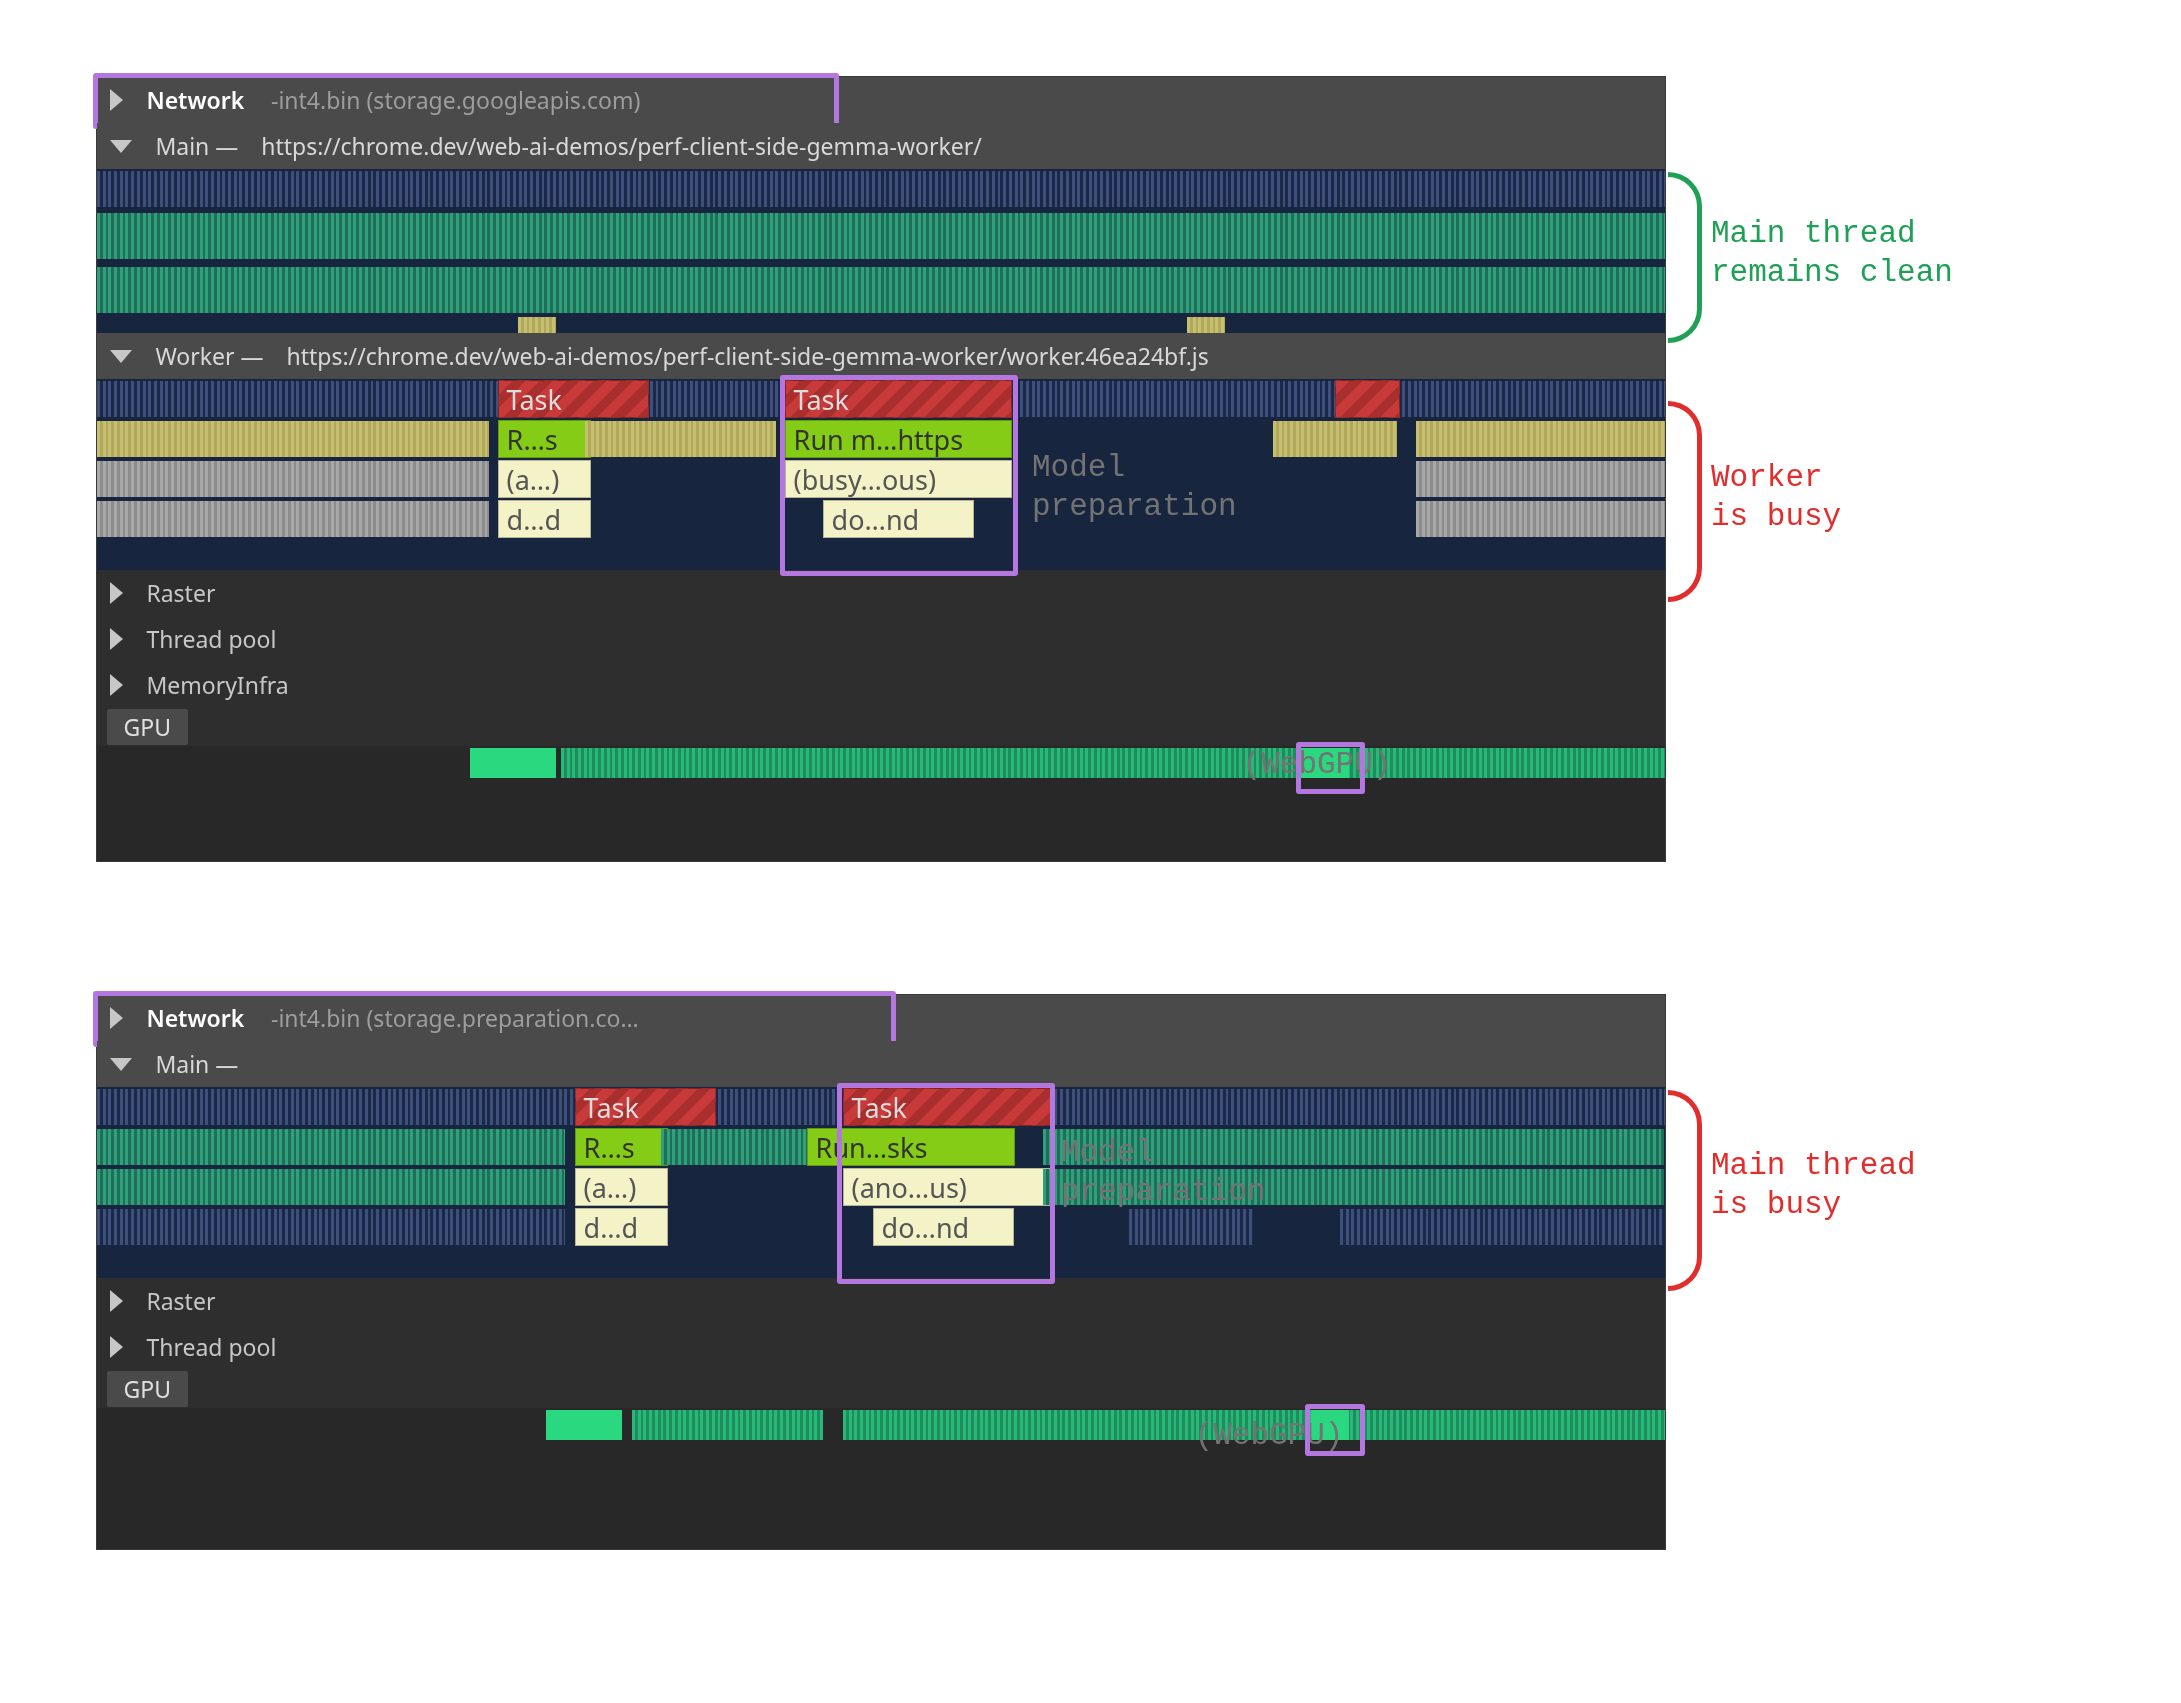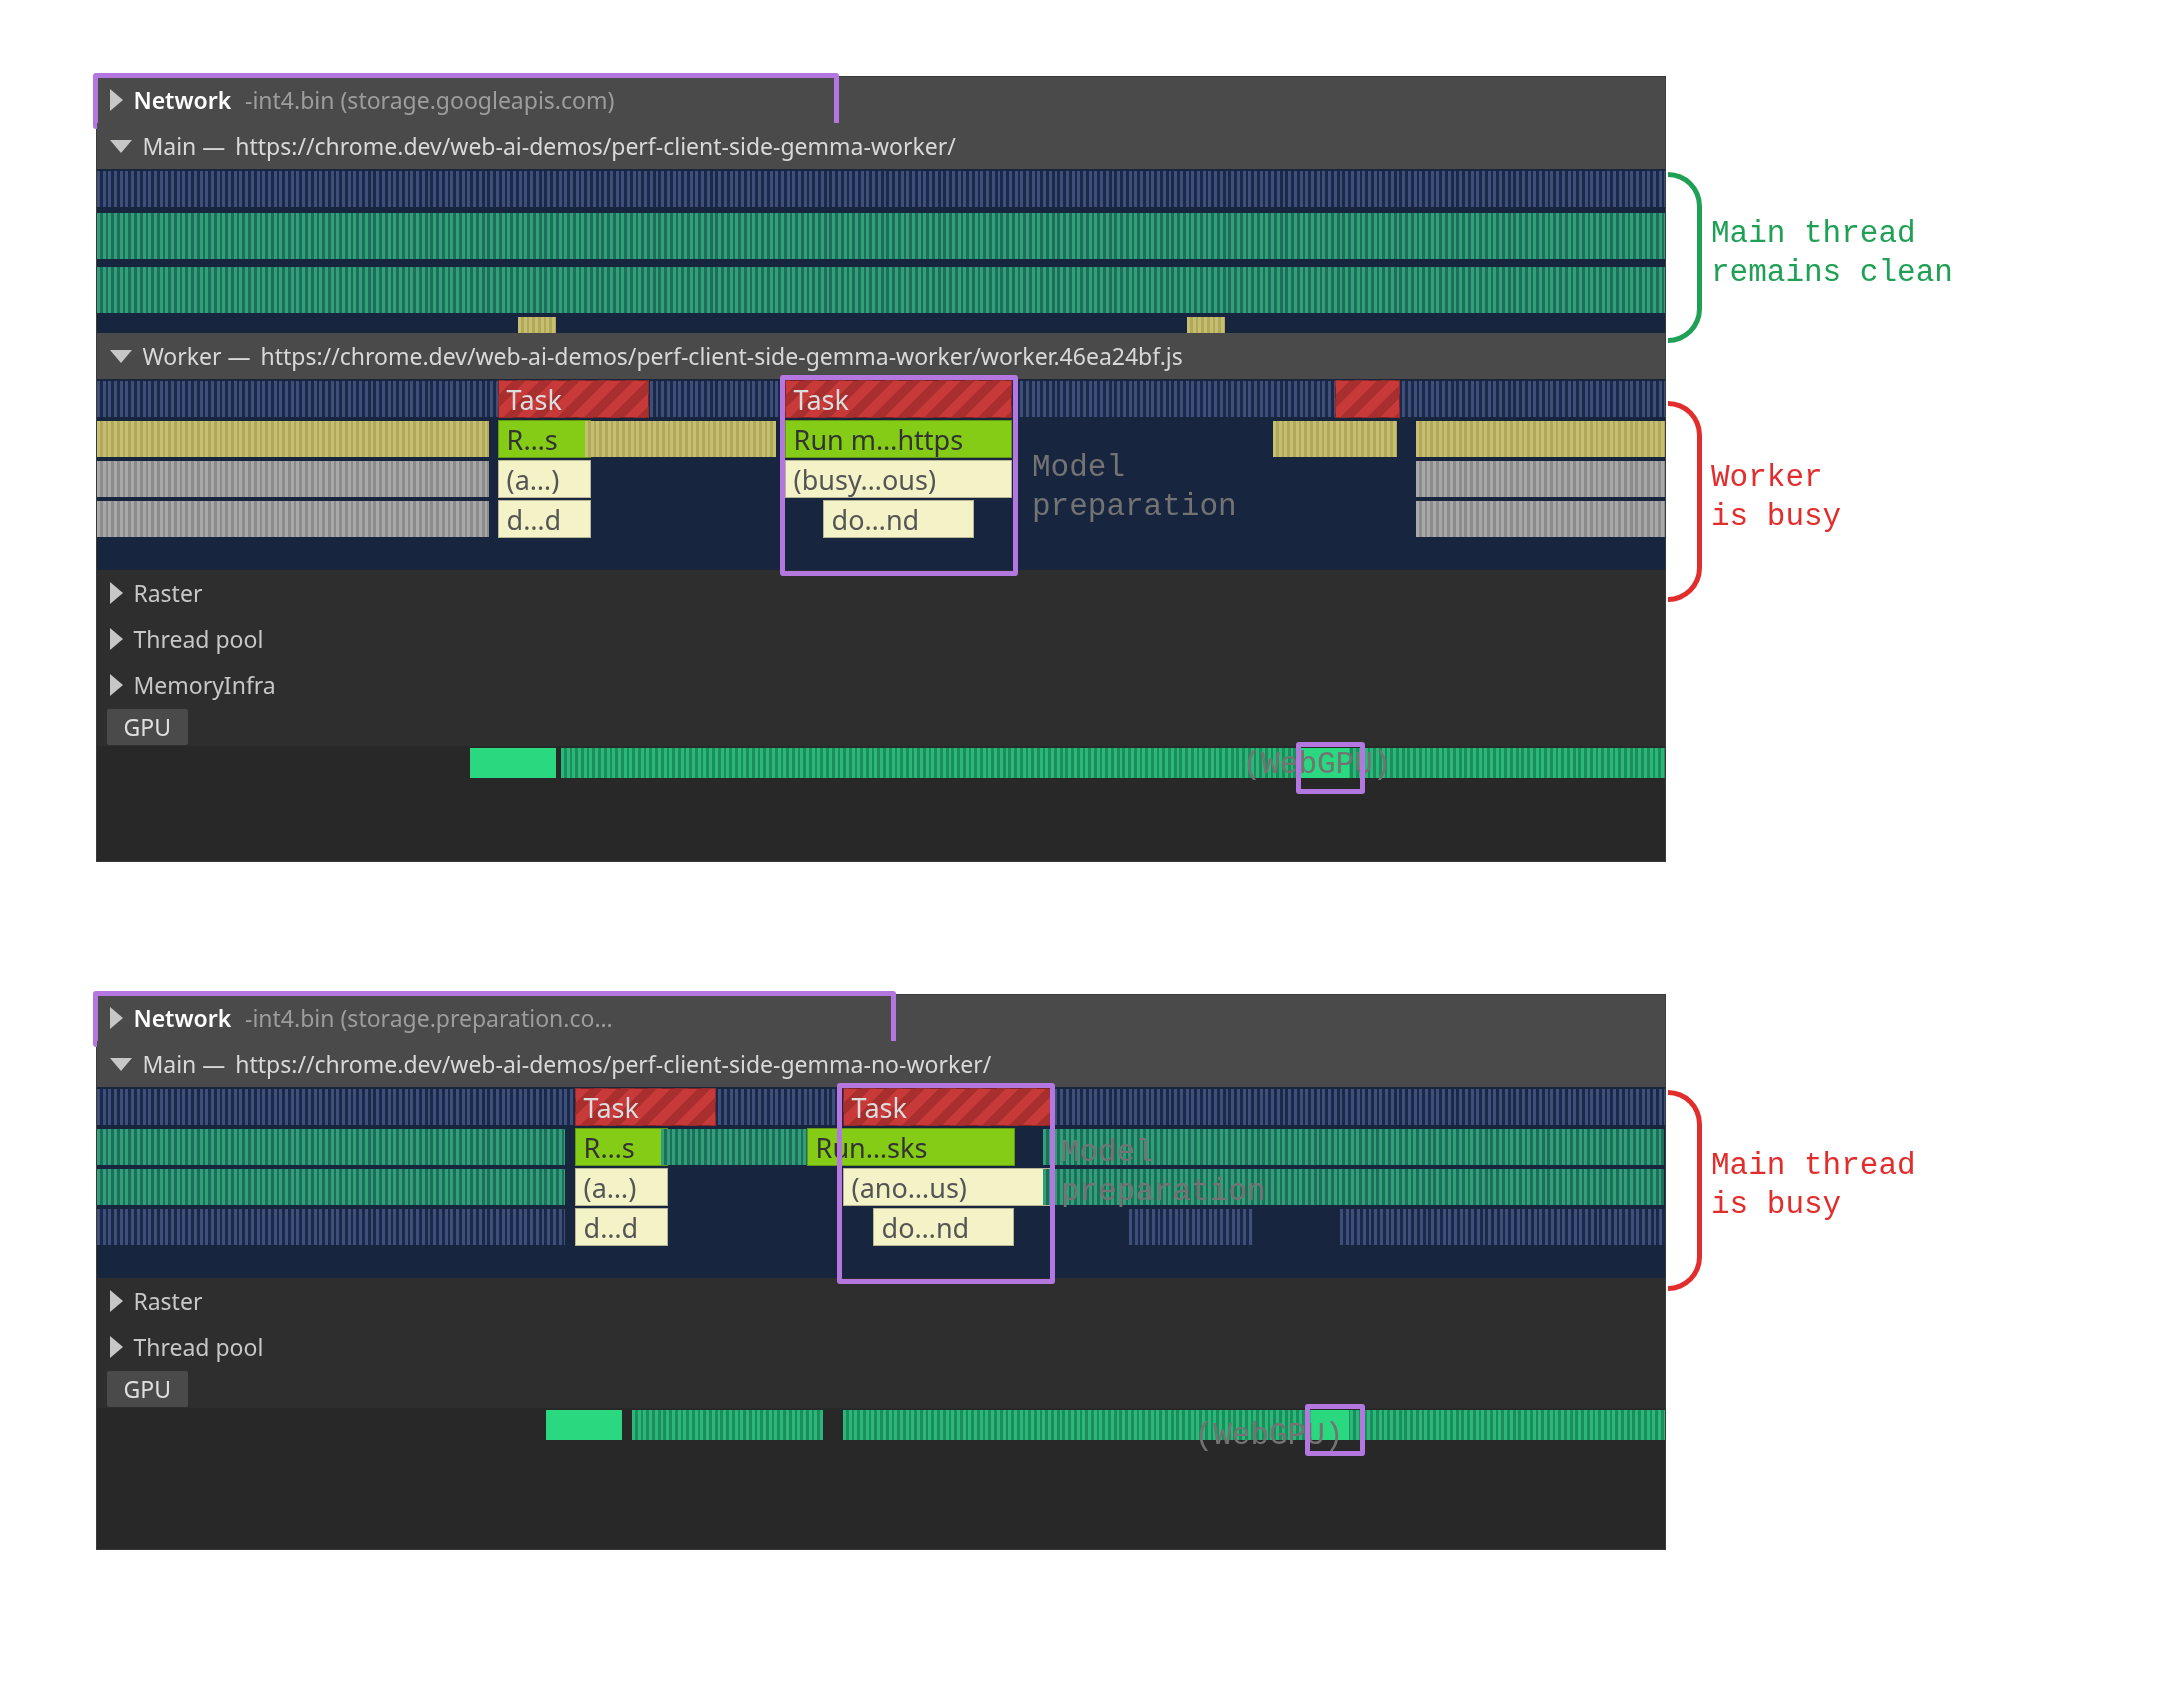--- a/index.html
+++ b/index.html
@@ -1,18 +1,18 @@
 <!DOCTYPE html>
 <html><head>
 <meta charset="utf-8">
 <style>
 html,body{margin:0;padding:0;background:#fff;font-family:system-ui,-apple-system,BlinkMacSystemFont,"Segoe UI",Roboto,sans-serif}
 body{width:2181px;height:1703px;position:relative}
 .panel{position:absolute;background:#282828;color:#cfcfcf;font-size:23px;border:1px solid #3a3a3a}
-.track-header{display:flex;align-items:center;height:46px;padding:0 13.4px;gap:10px;color:#c7c7c7;white-space:nowrap;position:relative;z-index:2}
+.track-header{display:flex;align-items:center;height:46px;padding:0 13.4px;gap:23px;color:#c7c7c7;white-space:nowrap;position:relative;z-index:2}
 .track-header.light{background:#4a4a4a}
 .track-header.dark{background:#2e2e2e}
 .tri{width:0;height:0;border-style:solid;display:inline-block}
 .tri.right{border-width:11.5px 0 11.5px 13.4px;border-color:transparent transparent transparent #c7c7c7}
 .tri.down{border-width:13.4px 11.5px 0 11.5px;border-color:#c7c7c7 transparent transparent transparent}
 .flame-area{position:relative;background:#18253e}
 .row{position:relative;height:40px}
 .block{position:absolute;top:1px;bottom:1px;display:flex;align-items:center;justify-content:flex-start;padding:0 7.6px;overflow:hidden;font-size:27px;color:#333;white-space:nowrap;border:1px solid rgba(0,0,0,0.25)}
 .block.yellow{background:#84cc16;color:#333}
 .block.cream{background:#f4f2c7;color:#555}
@@ -148,21 +148,20 @@
   <div class="track-header light" style="position:relative">
     <span class="tri right"></span>
     <span style="color:#fff;font-weight:600">Network</span>
     <span style="color:#9d9d9d;margin-left:3.8px">-int4.bin (storage.preparation.co…</span>
     <div class="hl" style="left:-3.8px;top:-3.8px;width:793px;height:46px;"></div>
   </div>
 
   <div class="track-header light">
     <span class="tri down"></span>
     <span style="color:#d8d8d8">Main —</span>
-    <span style="color:#d8d8d8">https://chrome.dev/web-ai-demos/perf-client-side-gemma-no-worker/</span>
   </div>
 
   <div class="flame-area" style="height:191px;position:relative">
     <div class="row">
       <div class="stripes navy" style="left:0;right:0"></div>
       <div class="block red" style="left:478px;width:124px">Task</div>
       <div class="block red" style="left:746px;width:191px">Task</div>
     </div>
     <div class="row">
       <div class="stripes teal" style="left:0;width:468px"></div>

